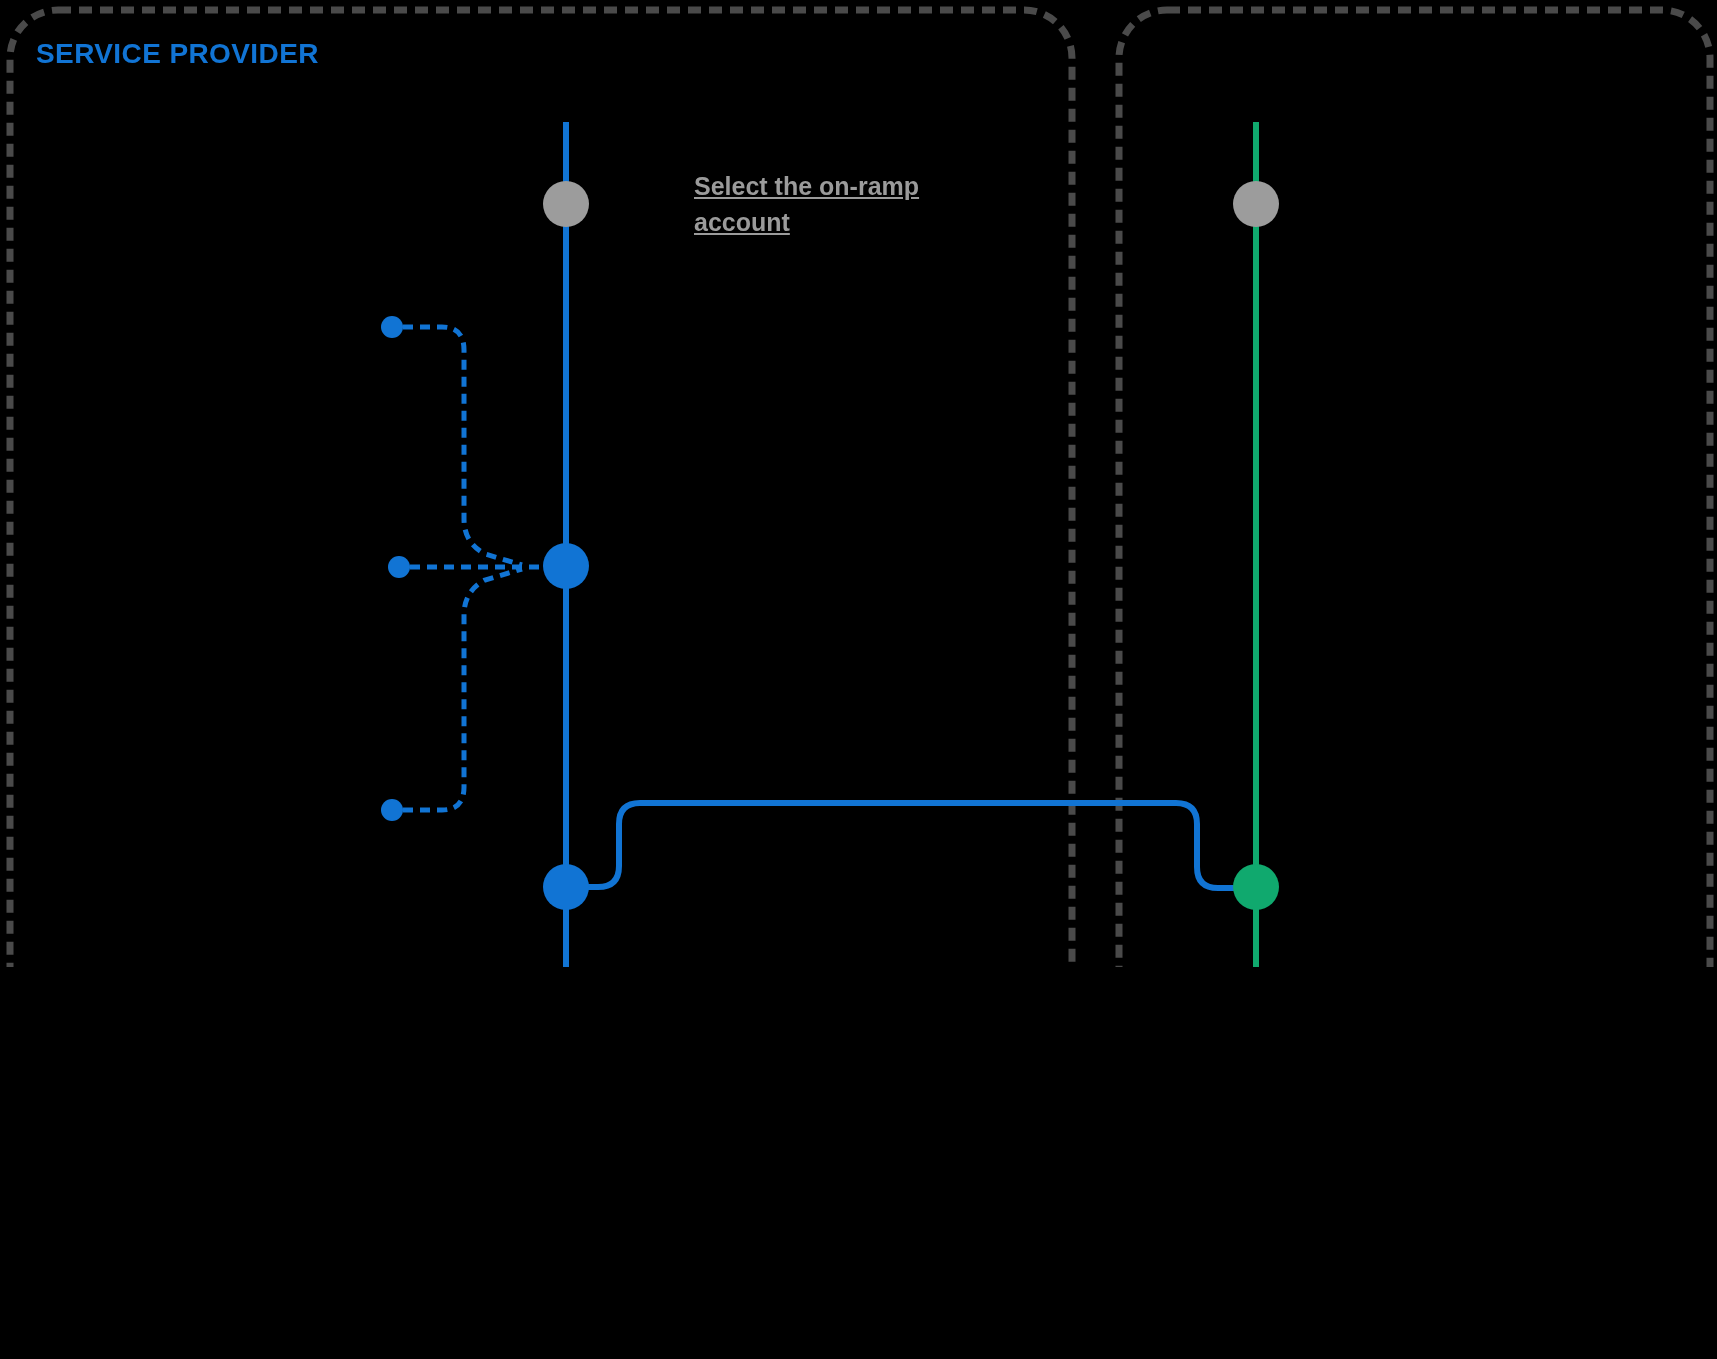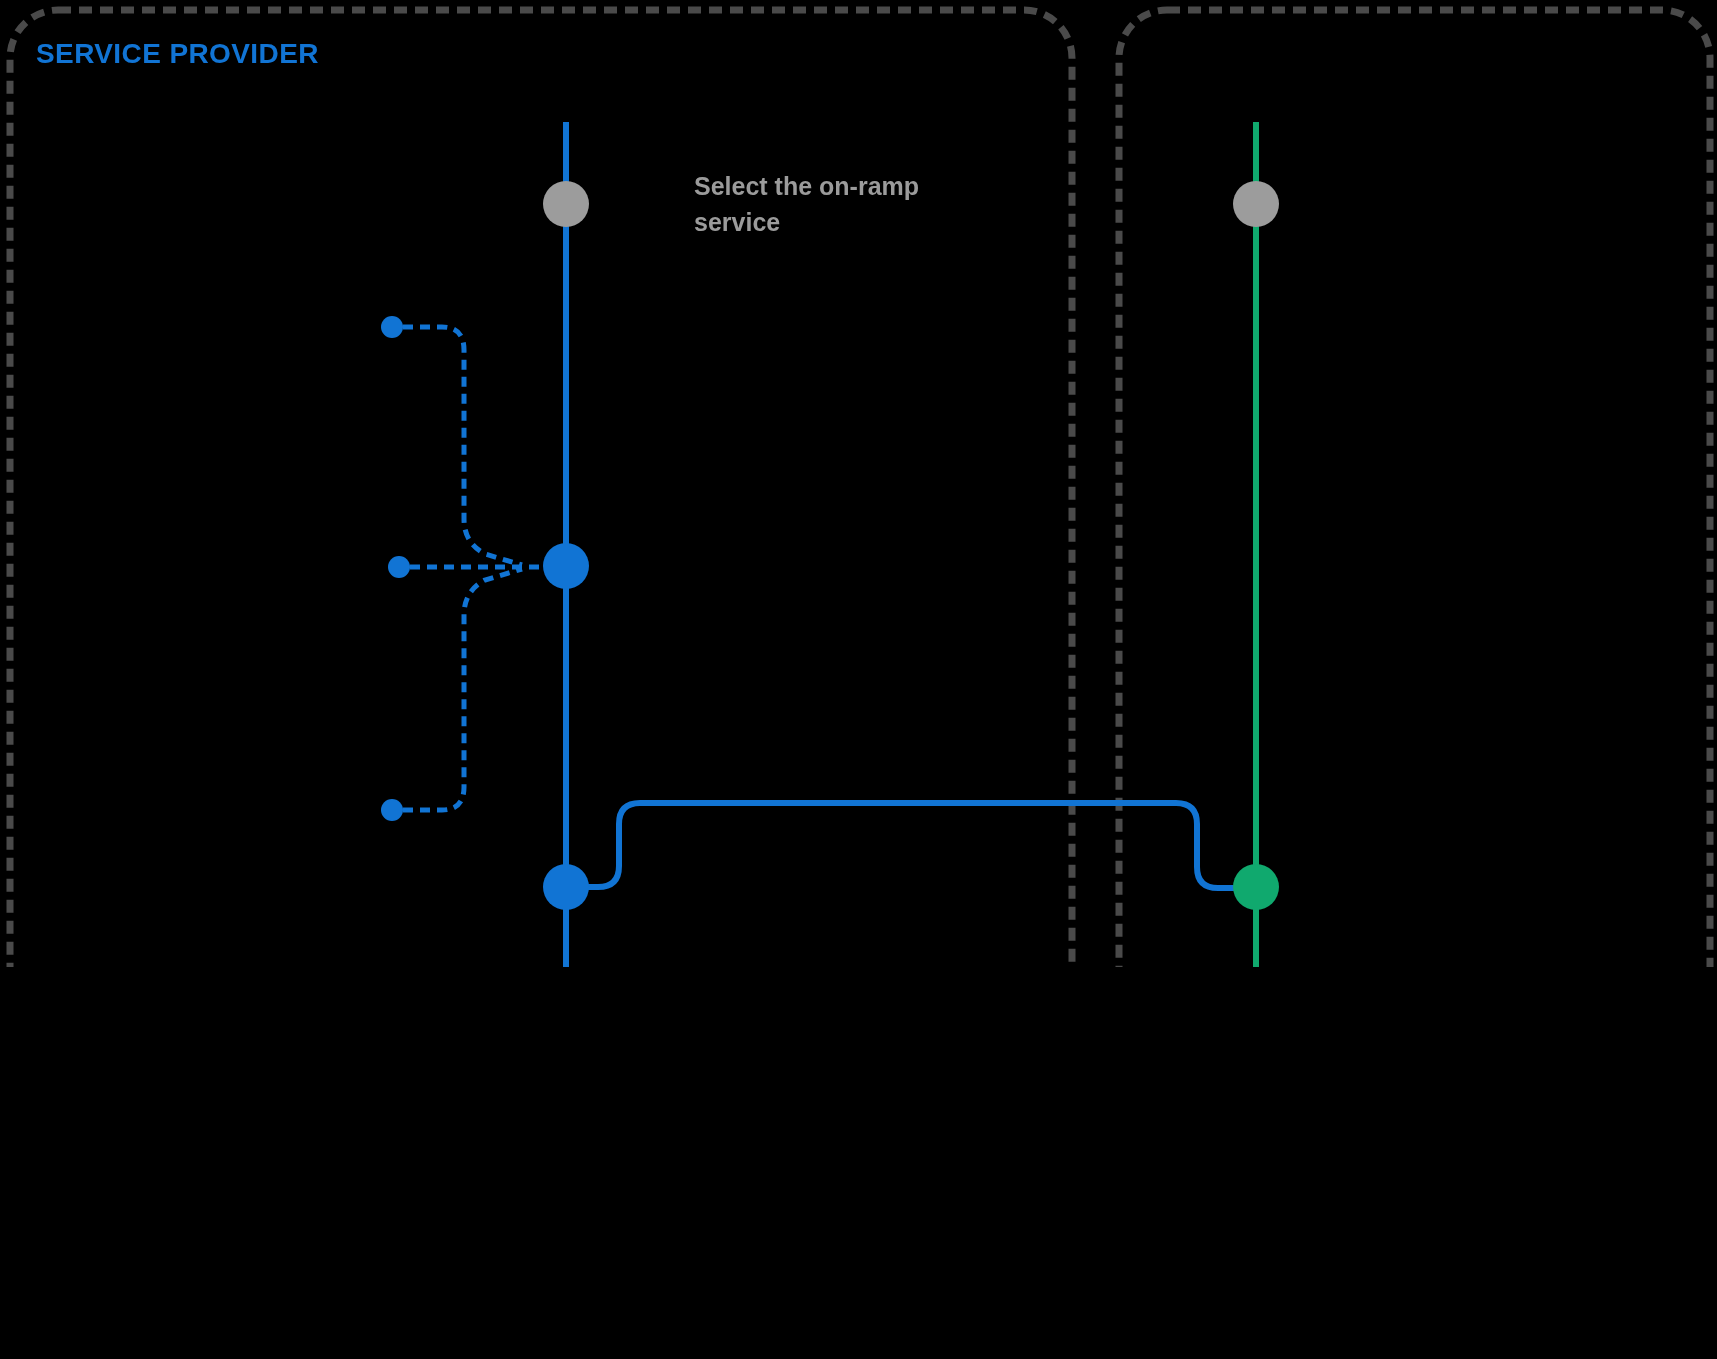--- a/index.html
+++ b/index.html
@@ -19,21 +19,21 @@
   .dot-blue{fill:var(--blue,#1174d4);}
   .dot-green{fill:var(--green,#10a96e);}
   .dash-blue{fill:none;stroke:var(--blue,#1174d4);stroke-width:5;stroke-dasharray:10 7;}
   .dash-blue-rect{fill:none;stroke:var(--blue,#1174d4);stroke-width:5;stroke-dasharray:11 8;}
   .solid-blue{fill:none;stroke:var(--blue,#1174d4);stroke-width:6;}
   
   .title{position:absolute;font-weight:bold;font-size:28px;letter-spacing:.4px;white-space:nowrap;}
   .title-blue{color:var(--blue,#1174d4);left:36px;top:38px;}
   .title-green{color:var(--green,#10a96e);left:1165px;top:38px;}
   .note{position:absolute;font-weight:bold;font-size:25px;line-height:36px;color:var(--gray-text,#9b9b9b);}
-  .note-onramp{left:694px;top:168px;}
+  .note-onramp{left:694px;top:168px;text-decoration:underline;}
   .note-account{left:1345px;top:150px;}
 </style>
 </head>
 <body>
 
 <div class="canvas">
 
   <svg class="diagram-svg" width="1717" height="1359" viewBox="0 0 1717 1359">
 
     <rect class="border-dash" x="10" y="10" width="1062" height="1345" rx="48"></rect>
@@ -66,19 +66,19 @@
 
     <circle class="dot-gray" cx="1256" cy="204" r="23"></circle>
     <circle class="dot-green" cx="1256" cy="887" r="23"></circle>
     <circle class="dot-green" cx="1256" cy="1153" r="23"></circle>
   </svg>
 
   <div class="title title-blue">SERVICE PROVIDER</div>
 
   <div class="note note-onramp">
     <div>Select the on-ramp</div>
-    <div>service</div>
+    <div>account</div>
   </div>
 
   <div class="note note-account">
   </div>
 
 </div>
 
 </body></html>

